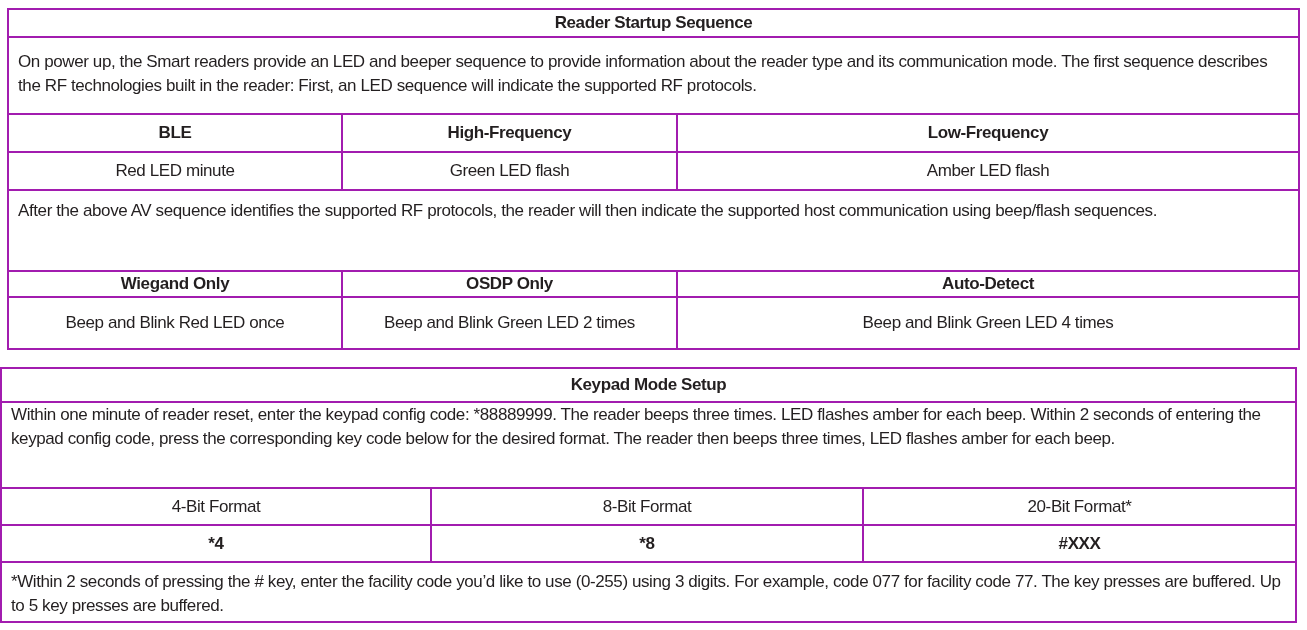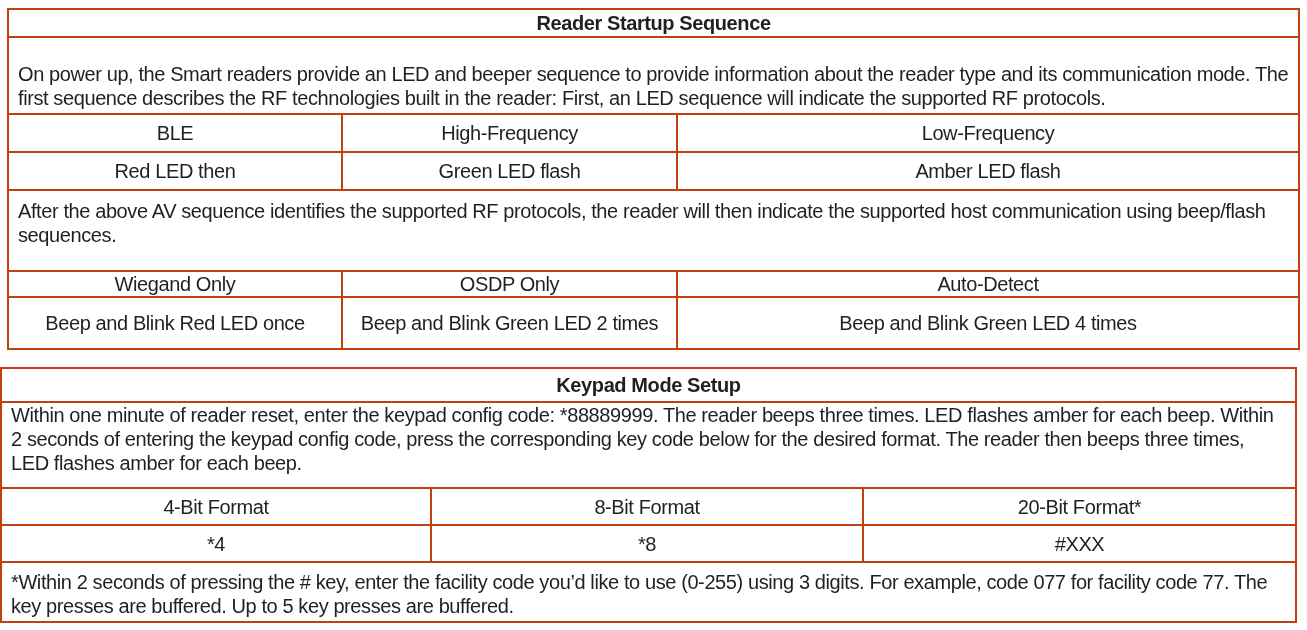--- a/index.html
+++ b/index.html
@@ -14,33 +14,33 @@
       overflow: hidden;
       font-family: "Liberation Sans", sans-serif;
       color: #231f20;
     }
     table {
       position: absolute;
       border-collapse: collapse;
       table-layout: fixed;
     }
     td, th {
-      border: 2px solid #c2410c;
+      border: 2px solid #a21caf;
       padding: 0 9px;
-      font-size: 20px;
+      font-size: 17px;
       letter-spacing: -0.4px;
       line-height: 24px;
       font-weight: normal;
     }
     .title {
       font-weight: bold;
       text-align: center;
     }
     .center { text-align: center; }
-    .bold { font-weight: normal; }
+    .bold { font-weight: bold; }
     .desc {
       text-align: left;
       vertical-align: top;
       padding-top: 11px;
     }
     #t1 { left: 7px; top: 8px; width: 1291px; }
     #t2 { left: 0; top: 367px; width: 1295px; }
   </style>
 </head>
 <body>
@@ -49,29 +49,29 @@
   <colgroup>
     <col style="width:334px">
     <col style="width:335px">
     <col style="width:622px">
   </colgroup>
   <tbody>
       <tr style="height:28px">
     <td colspan="3" class="title">Reader Startup Sequence</td>
   </tr>
   <tr style="height:77px">
-    <td colspan="3" class="desc" style="padding-top:24px">On power up, the Smart readers provide an LED and beeper sequence to provide information about the reader type and its communication mode. The first sequence describes the RF technologies built in the reader: First, an LED sequence will indicate the supported RF protocols.</td>
+    <td colspan="3" class="desc" style="padding-top:12px">On power up, the Smart readers provide an LED and beeper sequence to provide information about the reader type and its communication mode. The first sequence describes the RF technologies built in the reader: First, an LED sequence will indicate the supported RF protocols.</td>
   </tr>
   <tr style="height:38px">
     <td class="center bold">BLE</td>
     <td class="center bold">High-Frequency</td>
     <td class="center bold">Low-Frequency</td>
   </tr>
   <tr style="height:38px">
-    <td class="center">Red LED then</td>
+    <td class="center">Red LED minute</td>
     <td class="center">Green LED flash</td>
     <td class="center">Amber LED flash</td>
   </tr>
   <tr style="height:81px">
     <td colspan="3" class="desc" style="padding-top:8px">After the above AV sequence identifies the supported RF protocols, the reader will then indicate the supported host communication using beep/flash sequences.</td>
   </tr>
   <tr style="height:23px">
     <td class="center bold">Wiegand Only</td>
     <td class="center bold">OSDP Only</td>
     <td class="center bold">Auto-Detect</td>

